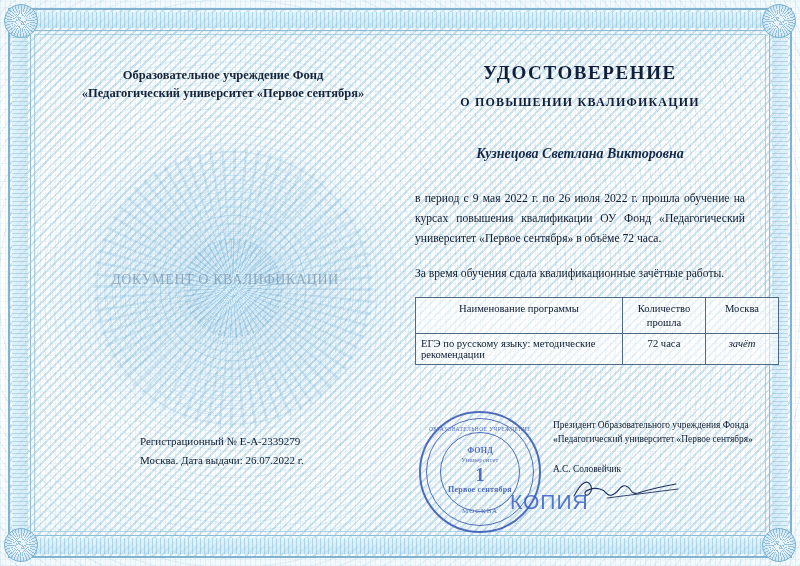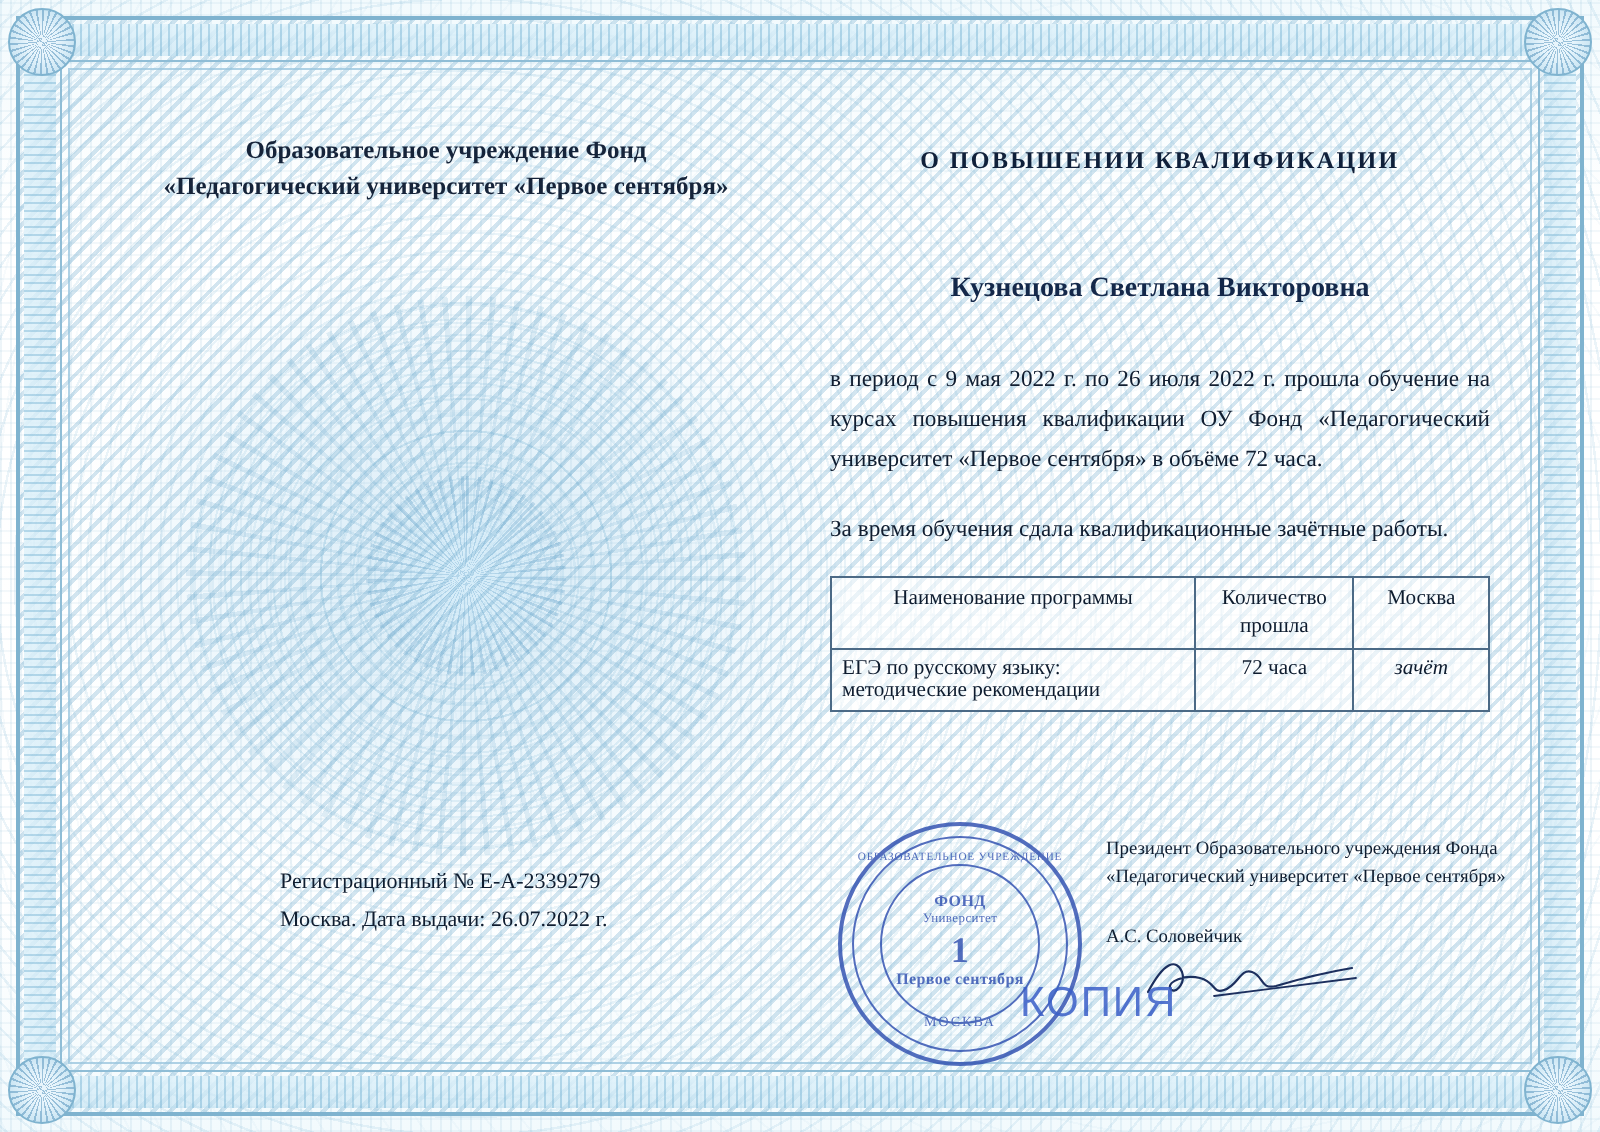--- a/index.html
+++ b/index.html
@@ -180,40 +180,41 @@
     text-align: center;
     font-style: italic;
     font-size: 12.5px;
     margin-top: 24px;
     color: #1b2c48;
   }
   .holder-name {
     text-align: center;
     font-size: 14px;
     font-weight: bold;
-    margin-top: 49px;
+    margin-top: 36px;
     color: #14284a;
+    font-style: italic;
   }
   .body-par {
     margin-top: 27px;
     font-size: 11.6px;
     line-height: 1.72;
     text-align: justify;
     color: #101d30;
   }
   .body-par2 {
     margin-top: 16px;
     font-size: 11.6px;
     line-height: 1.6;
     color: #101d30;
   }
 
   table.programs {
     margin-top: 14px;
-    width: 330px;
+    width: 364px;
     border-collapse: collapse;
     font-size: 10.6px;
     color: #0d1b2e;
     background: rgba(255,255,255,0.55);
     padding-left: 16px;
   }
   table.programs th, table.programs td {
     border: 1px solid #4c6a86;
     padding: 4px 5px;
     vertical-align: top;
@@ -340,22 +341,24 @@
   <div class="corner bl"></div>
   <div class="corner br"></div>
 
   <div class="content">
 
     <div class="org-block">
       <div>Образовательное учреждение Фонд</div>
       <div>«Педагогический университет «Первое сентября»</div>
     </div>
 
+    <div class="watermark-doc">ДОКУМЕНТ О КВАЛИФИКАЦИИ</div>
 
     <div class="right-col">
+      <div class="title-1">УДОСТОВЕРЕНИЕ</div>
       <div class="title-2">О ПОВЫШЕНИИ КВАЛИФИКАЦИИ</div>
       <div class="holder-name">Кузнецова Светлана Викторовна</div>
       <div class="body-par">в период с 9 мая 2022 г. по 26 июля 2022 г. прошла обучение на курсах повышения квалификации ОУ Фонд «Педагогический университет «Первое сентября» в объёме 72 часа.</div>
       <div class="body-par2">За время обучения сдала квалификационные зачётные работы.</div>
 
       <table class="programs">
         <thead>
           <tr>
             <th style="width:196px">Наименование программы</th>
             <th style="width:72px">Количество прошла</th>

